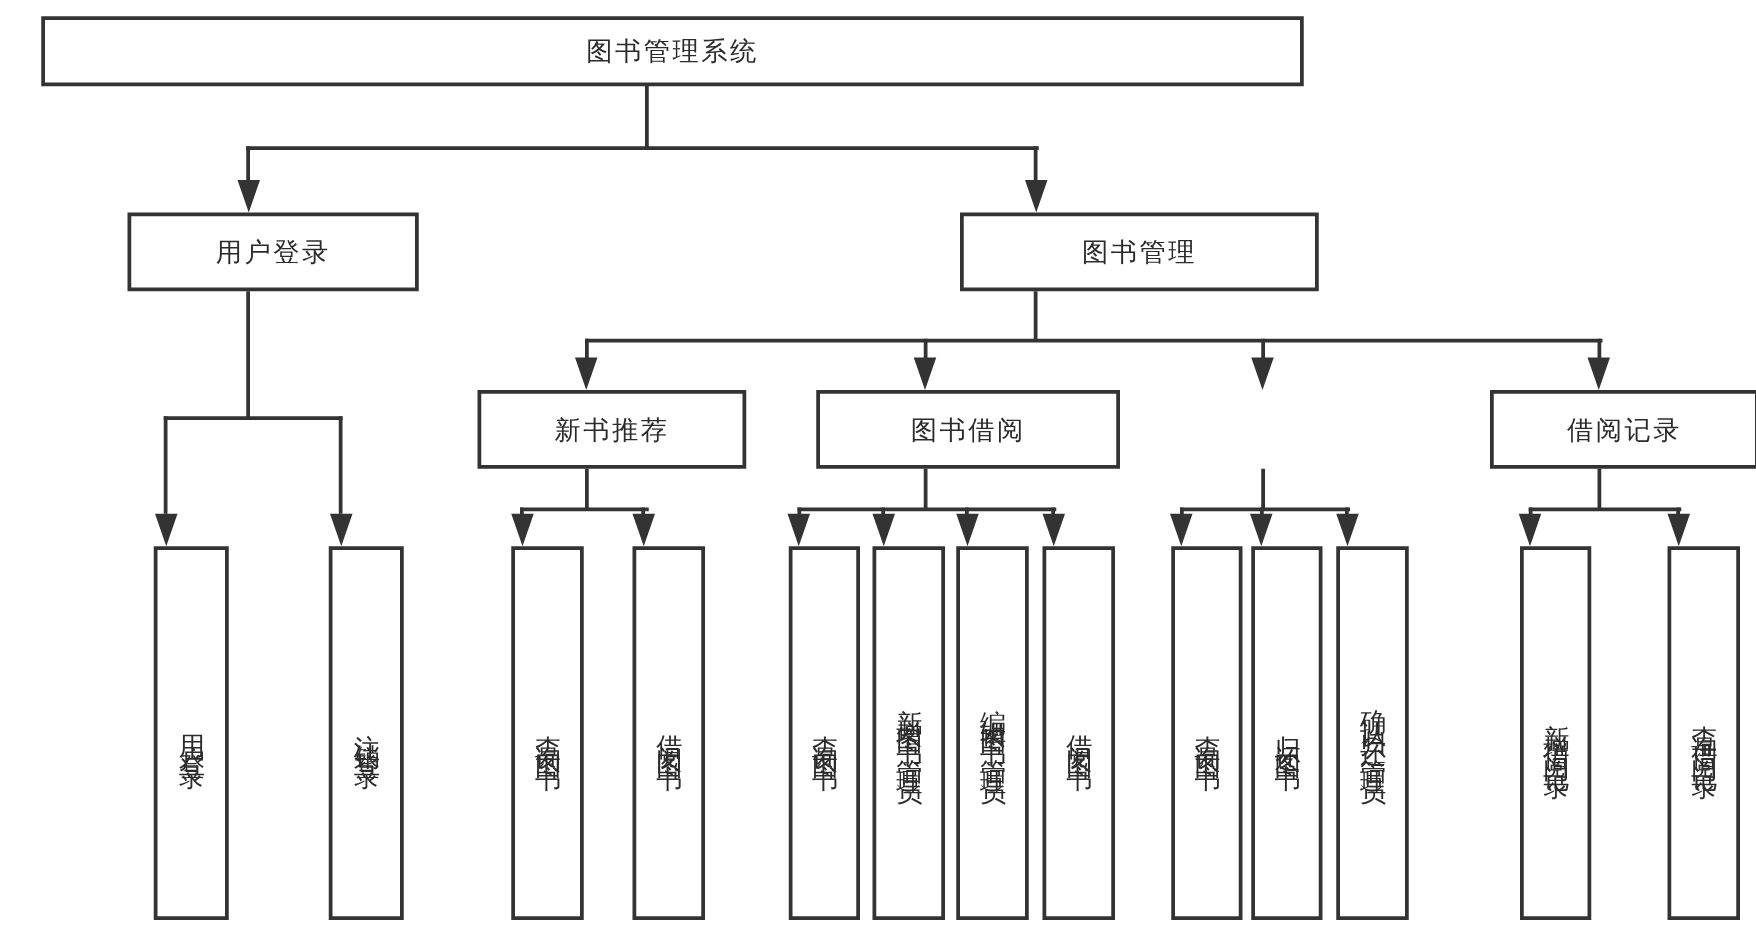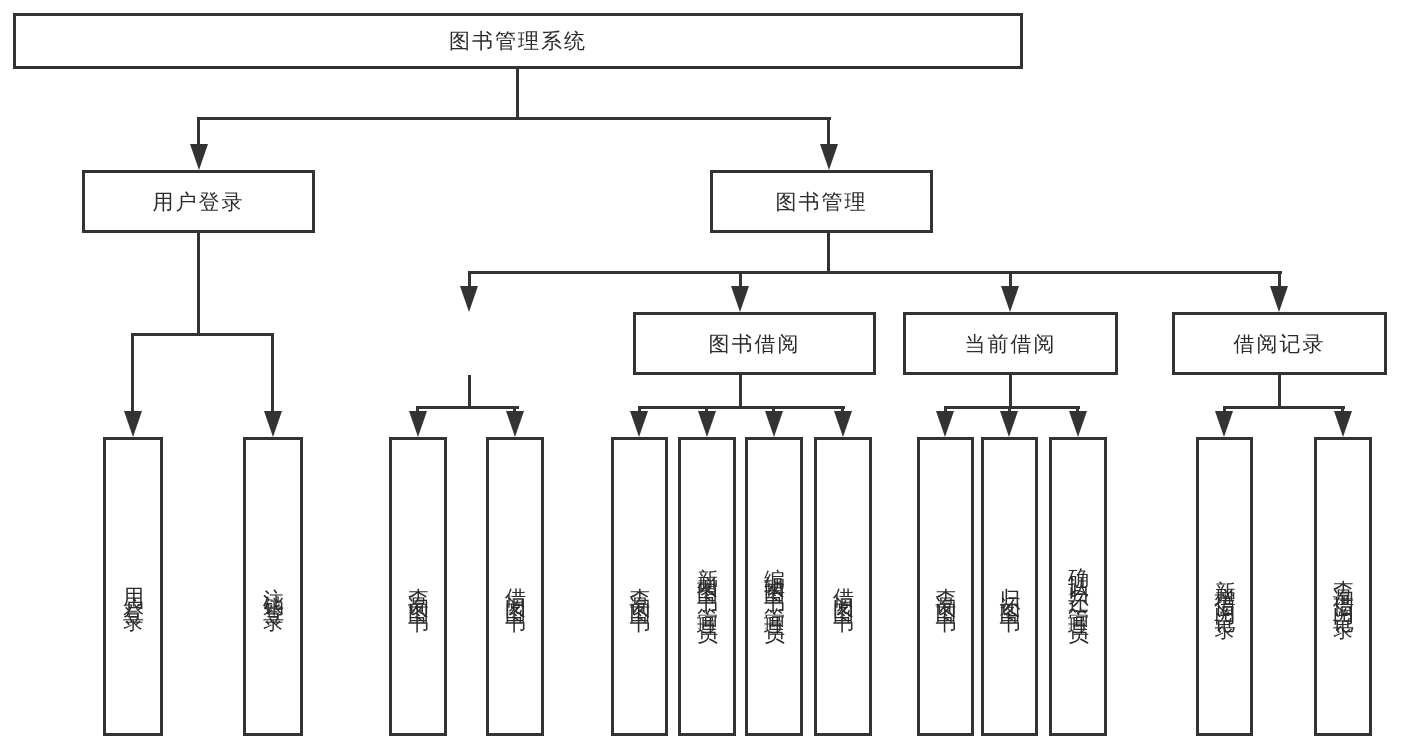--- a/index.html
+++ b/index.html
@@ -14,20 +14,21 @@
   .stage { position: relative; width: 1405px; height: 747px; background: #ffffff; }
 
   .box {
     position: absolute;
     border: 3px solid var(--line);
     background: var(--box-bg);
     display: flex;
     align-items: center;
     justify-content: center;
     color: var(--text);
+    margin-left: 20px;
   }
   .hbox { font-size: 21px; letter-spacing: 2px; white-space: nowrap; }
   .vbox .vtext {
     writing-mode: vertical-rl;
     text-orientation: mixed;
     font-size: 21px;
     letter-spacing: 8px;
     line-height: 1;
     color: var(--text);
   }
@@ -62,21 +63,21 @@
   <div class="line" style="left:516px;top:68px;width:3px;height:51px"></div>
   <div class="line" style="left:197px;top:117px;width:634px;height:3px"></div>
   <div class="line" style="left:197px;top:117px;width:3px;height:32px"></div>
   <div class="tri" style="left:190px;top:144px"></div>
   <div class="line" style="left:827px;top:117px;width:3px;height:32px"></div>
   <div class="tri" style="left:820px;top:144px"></div>
 
   <div class="box hbox" style="left:82px;top:170px;width:233px;height:63px">
     <span>用户登录</span>
   </div>
-  <div class="box hbox" style="left:710px;top:170px;width:223px;height:63px">
+  <div class="box hbox" style="left:748px;top:170px;width:287px;height:63px">
     <span>图书管理</span>
   </div>
 
   <div class="line" style="left:197px;top:233px;width:3px;height:102px"></div>
   <div class="line" style="left:131px;top:333px;width:143px;height:3px"></div>
   <div class="line" style="left:131px;top:333px;width:3px;height:78px"></div>
   <div class="tri" style="left:124px;top:411px"></div>
   <div class="line" style="left:271px;top:333px;width:3px;height:78px"></div>
   <div class="tri" style="left:264px;top:411px"></div>
 
@@ -84,25 +85,25 @@
   <div class="line" style="left:468px;top:271px;width:814px;height:3px"></div>
   <div class="line" style="left:468px;top:271px;width:3px;height:17px"></div>
   <div class="tri" style="left:460px;top:286px"></div>
   <div class="line" style="left:739px;top:271px;width:3px;height:17px"></div>
   <div class="tri" style="left:731px;top:286px"></div>
   <div class="line" style="left:1009px;top:271px;width:3px;height:17px"></div>
   <div class="tri" style="left:1001px;top:286px"></div>
   <div class="line" style="left:1278px;top:271px;width:3px;height:17px"></div>
   <div class="tri" style="left:1270px;top:286px"></div>
 
+  <div class="box hbox" style="left:362px;top:312px;width:215px;height:63px">
+    <span>新书推荐</span>
+  </div>
   <div class="box hbox" style="left:633px;top:312px;width:243px;height:63px">
     <span>图书借阅</span>
-  </div>
-  <div class="box hbox" style="left:903px;top:312px;width:215px;height:63px">
-    <span>当前借阅</span>
   </div>
   <div class="box hbox" style="left:1172px;top:312px;width:215px;height:63px">
     <span>借阅记录</span>
   </div>
 
   <div class="line" style="left:468px;top:375px;width:3px;height:33px"></div>
   <div class="line" style="left:416px;top:406px;width:103px;height:3px"></div>
   <div class="line" style="left:416px;top:406px;width:3px;height:9px"></div>
   <div class="tri" style="left:409px;top:411px"></div>
   <div class="line" style="left:513px;top:406px;width:3px;height:9px"></div>

